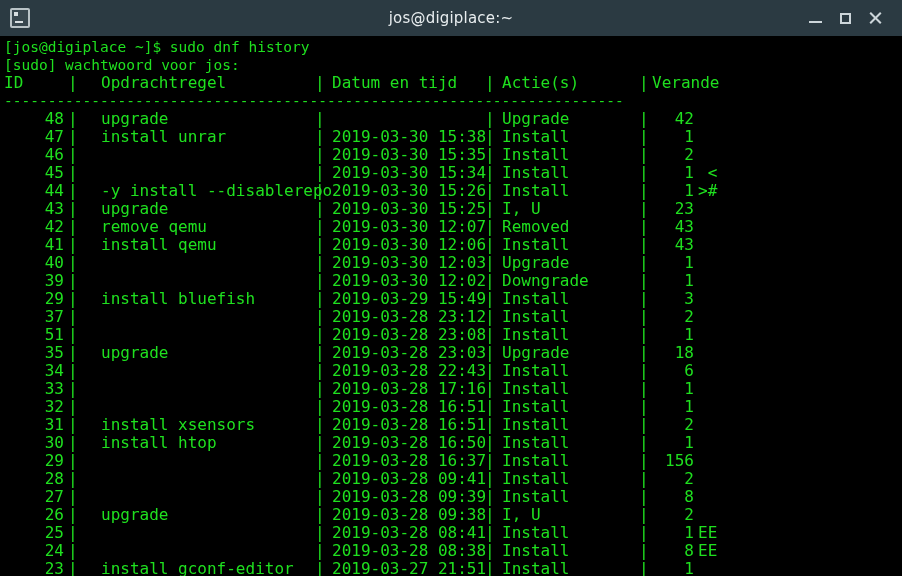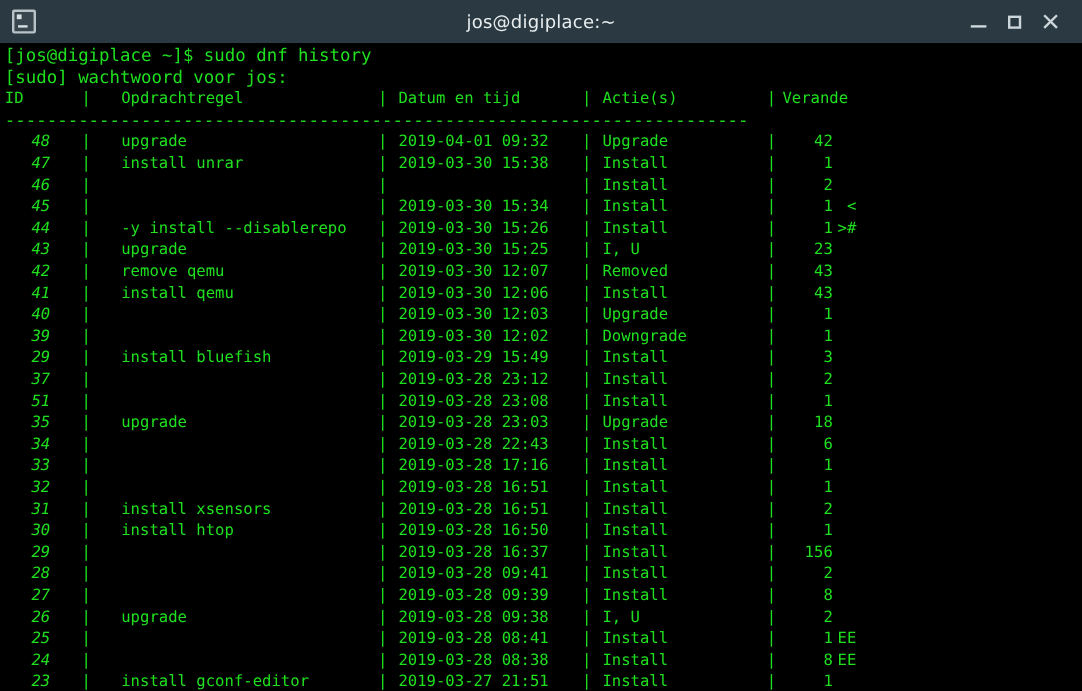--- a/index.html
+++ b/index.html
@@ -148,29 +148,29 @@
   }
   .tline.prompt { color: #1fe01f; }
 
   
   .grow {
     position: relative;
     height: 18px;
     line-height: 18px;
     white-space: pre;
     color: #1fe01f;
-    font-size: 13px;
+    font-size: 16px;
   }
   .cell {
     position: absolute;
     top: 0;
     white-space: pre;
     color: #1fe01f;
   }
-  .c-id    { left: 0px;   width: 60px; text-align: center; font-style: italic; }
+  .c-id    { left: 0px;   width: 60px; text-align: right; }
   .c-p1    { left: 64px; }
   .c-cmd   { left: 81px; margin-left: 16px; }
   .c-p2    { left: 311px; }
   .c-date  { left: 328px; }
   .c-p3    { left: 481px; }
   .c-act   { left: 498px; }
   .c-p4    { left: 635px; }
   .c-chg   { left: 648px; width: 42px; text-align: right; }
   .c-flag  { left: 694px; }
 </style>
@@ -209,23 +209,23 @@
         <span class="cell c-date">Datum en tijd</span>
         <span class="cell c-p3">|</span>
         <span class="cell c-act">Actie(s)</span>
         <span class="cell c-p4">|</span>
         <span class="cell" style="left:648px;">Verande</span>
       </div>
 
       <div class="tline">-----------------------------------------------------------------------</div>
 
       <div id="rows-container">
-          <div class="grow"><span class="cell c-id">48</span><span class="cell c-p1">|</span><span class="cell c-cmd">upgrade</span><span class="cell c-p2">|</span><span class="cell c-date">2019-04-01 09:32</span><span class="cell c-p3">|</span><span class="cell c-act">Upgrade</span><span class="cell c-p4">|</span><span class="cell c-chg">42</span></div>
+          <div class="grow"><span class="cell c-id">48</span><span class="cell c-p1">|</span><span class="cell c-cmd">upgrade</span><span class="cell c-p2">|</span><span class="cell c-p3">|</span><span class="cell c-act">Upgrade</span><span class="cell c-p4">|</span><span class="cell c-chg">42</span></div>
           <div class="grow"><span class="cell c-id">47</span><span class="cell c-p1">|</span><span class="cell c-cmd">install unrar</span><span class="cell c-p2">|</span><span class="cell c-date">2019-03-30 15:38</span><span class="cell c-p3">|</span><span class="cell c-act">Install</span><span class="cell c-p4">|</span><span class="cell c-chg">1</span></div>
-          <div class="grow"><span class="cell c-id">46</span><span class="cell c-p1">|</span><span class="cell c-cmd"></span><span class="cell c-p2">|</span><span class="cell c-p3">|</span><span class="cell c-act">Install</span><span class="cell c-p4">|</span><span class="cell c-chg">2</span></div>
+          <div class="grow"><span class="cell c-id">46</span><span class="cell c-p1">|</span><span class="cell c-cmd"></span><span class="cell c-p2">|</span><span class="cell c-date">2019-03-30 15:35</span><span class="cell c-p3">|</span><span class="cell c-act">Install</span><span class="cell c-p4">|</span><span class="cell c-chg">2</span></div>
           <div class="grow"><span class="cell c-id">45</span><span class="cell c-p1">|</span><span class="cell c-cmd"></span><span class="cell c-p2">|</span><span class="cell c-date">2019-03-30 15:34</span><span class="cell c-p3">|</span><span class="cell c-act">Install</span><span class="cell c-p4">|</span><span class="cell c-chg">1</span><span class="cell c-flag"> &lt;</span></div>
           <div class="grow"><span class="cell c-id">44</span><span class="cell c-p1">|</span><span class="cell c-cmd">-y install --disablerepo</span><span class="cell c-p2">|</span><span class="cell c-date">2019-03-30 15:26</span><span class="cell c-p3">|</span><span class="cell c-act">Install</span><span class="cell c-p4">|</span><span class="cell c-chg">1</span><span class="cell c-flag">&gt;#</span></div>
           <div class="grow"><span class="cell c-id">43</span><span class="cell c-p1">|</span><span class="cell c-cmd">upgrade</span><span class="cell c-p2">|</span><span class="cell c-date">2019-03-30 15:25</span><span class="cell c-p3">|</span><span class="cell c-act">I, U</span><span class="cell c-p4">|</span><span class="cell c-chg">23</span></div>
           <div class="grow"><span class="cell c-id">42</span><span class="cell c-p1">|</span><span class="cell c-cmd">remove qemu</span><span class="cell c-p2">|</span><span class="cell c-date">2019-03-30 12:07</span><span class="cell c-p3">|</span><span class="cell c-act">Removed</span><span class="cell c-p4">|</span><span class="cell c-chg">43</span></div>
           <div class="grow"><span class="cell c-id">41</span><span class="cell c-p1">|</span><span class="cell c-cmd">install qemu</span><span class="cell c-p2">|</span><span class="cell c-date">2019-03-30 12:06</span><span class="cell c-p3">|</span><span class="cell c-act">Install</span><span class="cell c-p4">|</span><span class="cell c-chg">43</span></div>
           <div class="grow"><span class="cell c-id">40</span><span class="cell c-p1">|</span><span class="cell c-cmd"></span><span class="cell c-p2">|</span><span class="cell c-date">2019-03-30 12:03</span><span class="cell c-p3">|</span><span class="cell c-act">Upgrade</span><span class="cell c-p4">|</span><span class="cell c-chg">1</span></div>
           <div class="grow"><span class="cell c-id">39</span><span class="cell c-p1">|</span><span class="cell c-cmd"></span><span class="cell c-p2">|</span><span class="cell c-date">2019-03-30 12:02</span><span class="cell c-p3">|</span><span class="cell c-act">Downgrade</span><span class="cell c-p4">|</span><span class="cell c-chg">1</span></div>
           <div class="grow"><span class="cell c-id">29</span><span class="cell c-p1">|</span><span class="cell c-cmd">install bluefish</span><span class="cell c-p2">|</span><span class="cell c-date">2019-03-29 15:49</span><span class="cell c-p3">|</span><span class="cell c-act">Install</span><span class="cell c-p4">|</span><span class="cell c-chg">3</span></div>
           <div class="grow"><span class="cell c-id">37</span><span class="cell c-p1">|</span><span class="cell c-cmd"></span><span class="cell c-p2">|</span><span class="cell c-date">2019-03-28 23:12</span><span class="cell c-p3">|</span><span class="cell c-act">Install</span><span class="cell c-p4">|</span><span class="cell c-chg">2</span></div>
           <div class="grow"><span class="cell c-id">51</span><span class="cell c-p1">|</span><span class="cell c-cmd"></span><span class="cell c-p2">|</span><span class="cell c-date">2019-03-28 23:08</span><span class="cell c-p3">|</span><span class="cell c-act">Install</span><span class="cell c-p4">|</span><span class="cell c-chg">1</span></div>

